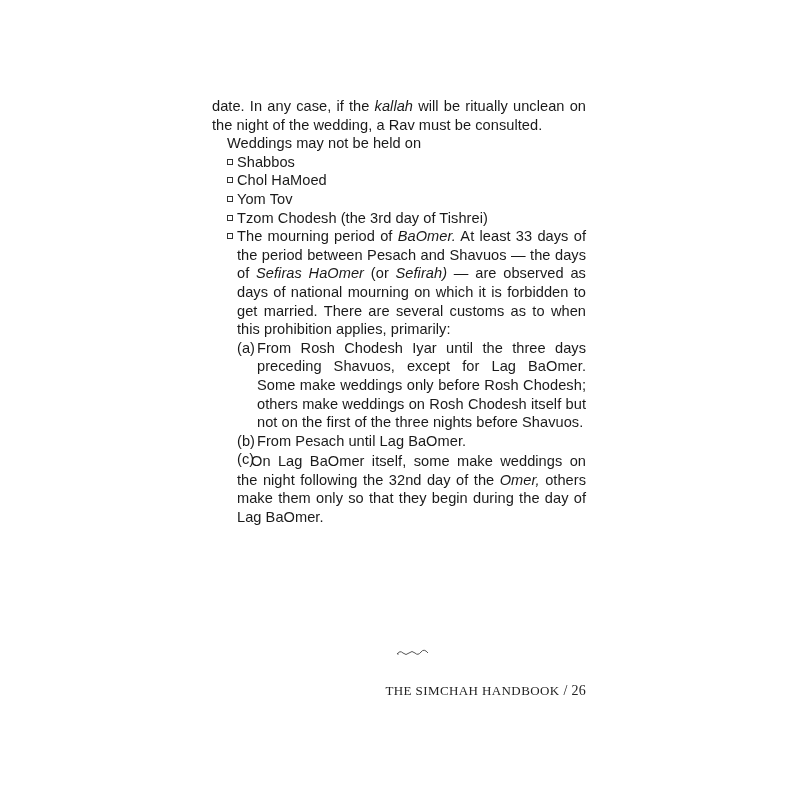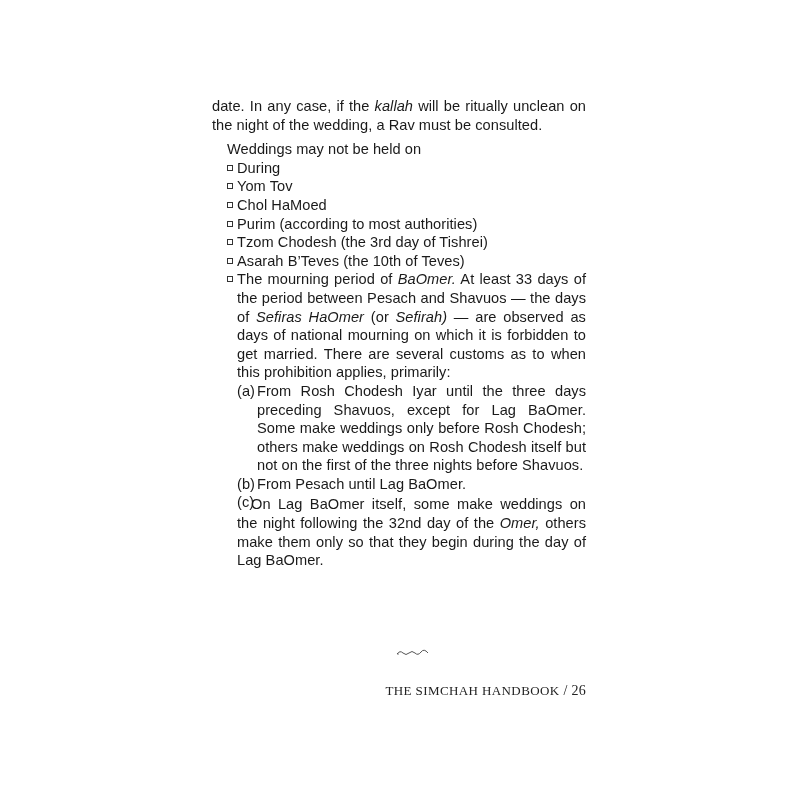--- a/index.html
+++ b/index.html
@@ -20,21 +20,20 @@
       left: 212px;
       top: 97px;
       width: 374px;
       font-size: 14.6px;
       line-height: 18.6px;
       letter-spacing: 0.05px;
     }
     p { margin: 0; text-align: justify; }
     .para-top { }
     .intro {
-      margin-top: 6px;
       padding-left: 15px;
     }
     ul.forbidden {
       list-style: none;
       margin: 0;
       padding: 0 0 0 15px;
     }
     ul.forbidden > li {
       position: relative;
       padding-left: 10px;
@@ -95,26 +94,25 @@
 <body>
 
 <div class="page">
   <div class="column">
 
     <p class="para-top"><span>date. In any case, if the </span><i>kallah</i><span> will be ritually unclean on the night of the wedding, a Rav must be consulted.</span></p>
 
     <p class="intro">Weddings may not be held on</p>
 
     <ul class="forbidden">
-      <li><span class="box"></span><span>During</span></li>
+      <li><span class="box"></span><span>Shabbos</span></li>
+      <li><span class="box"></span><span>Chol HaMoed</span></li>
       <li><span class="box"></span><span>Yom Tov</span></li>
-      <li><span class="box"></span><span>Chol HaMoed</span></li>
-      <li><span class="box"></span><span>Purim (according to most authorities)</span></li>
       <li><span class="box"></span><span>Tzom Chodesh (the 3rd day of Tishrei)</span></li>
-      <li><span class="box"></span><span>Asarah B’Teves (the 10th of Teves)</span></li>
+      <li><span class="box"></span></li>
       <li>
         <span class="box"></span>
         <p><span>The mourning period of </span><i>BaOmer.</i><span> At least 33 days of the period between Pesach and Shavuos — the days of </span><i>Sefiras HaOmer</i><span> (or </span><i>Sefirah)</i><span> — are observed as days of national mourning on which it is forbidden to get married. There are several customs as to when this prohibition applies, primarily:</span></p>
 
         <ol class="customs">
           <li><span class="marker">(a)</span><span>From Rosh Chodesh Iyar until the three days preceding Shavuos, except for Lag BaOmer. Some make weddings only before Rosh Chodesh; others make weddings on Rosh Chodesh itself but not on the first of the three nights before Shavuos.</span></li>
           <li><span class="marker">(b)</span><span>From Pesach until Lag BaOmer.</span></li>
           <li><span class="marker">(c)</span></li>
         </ol>
 

